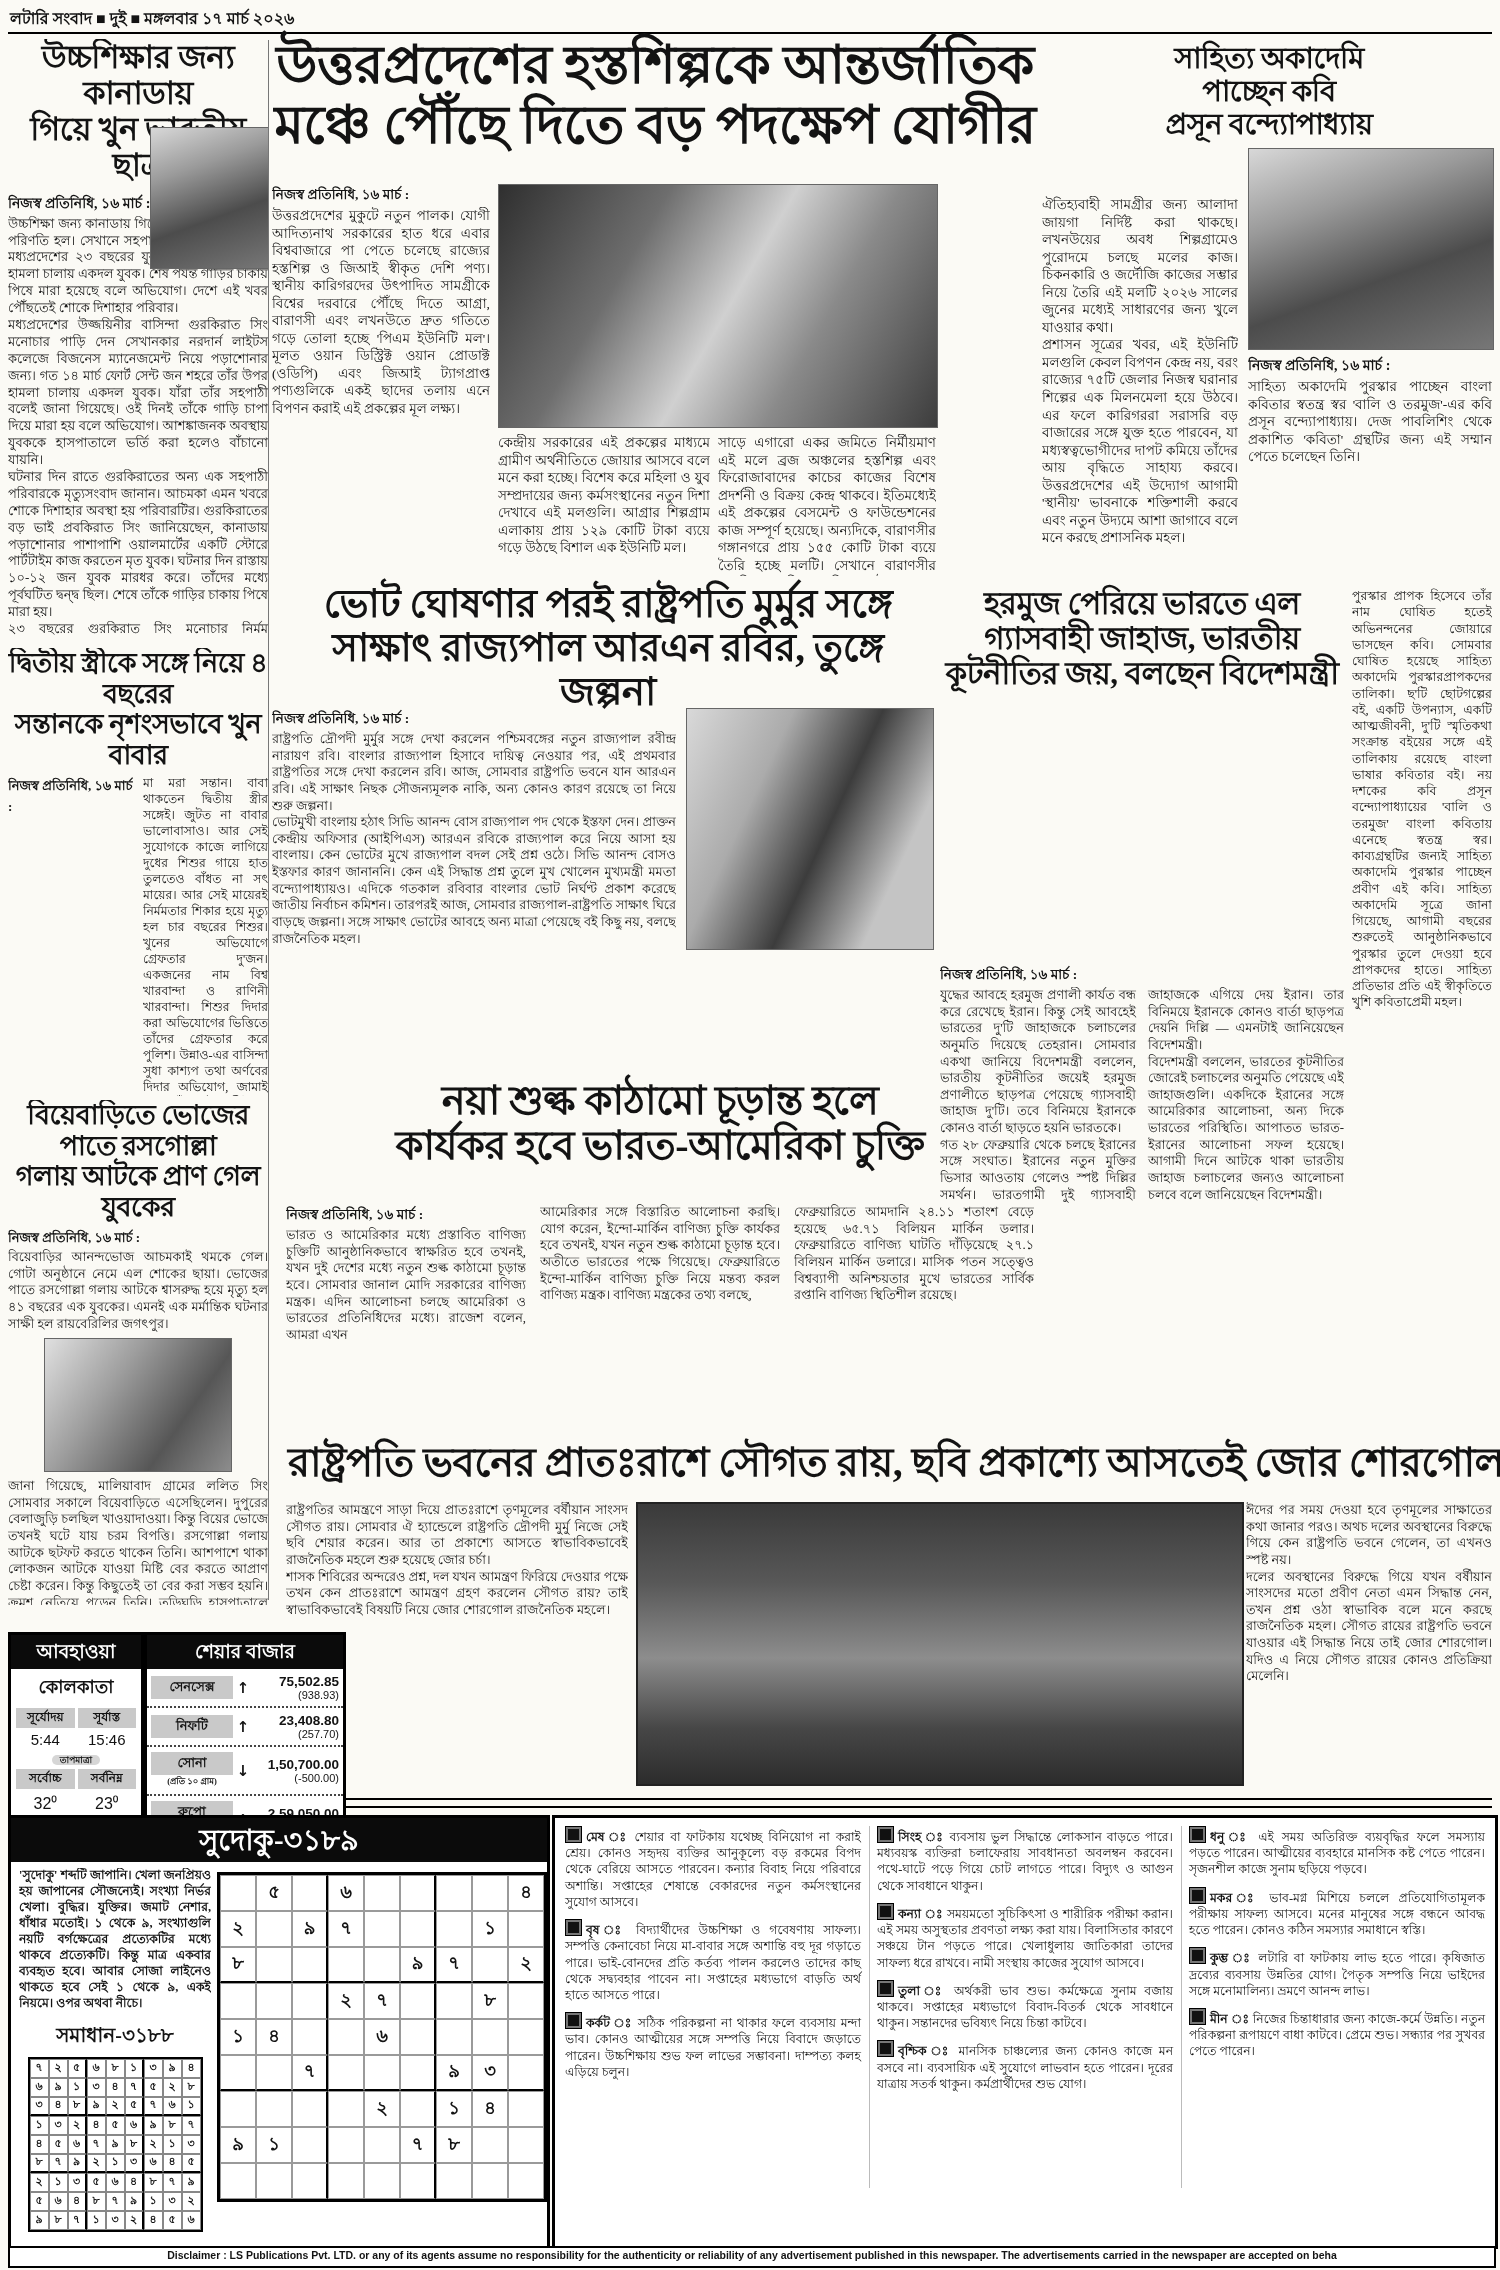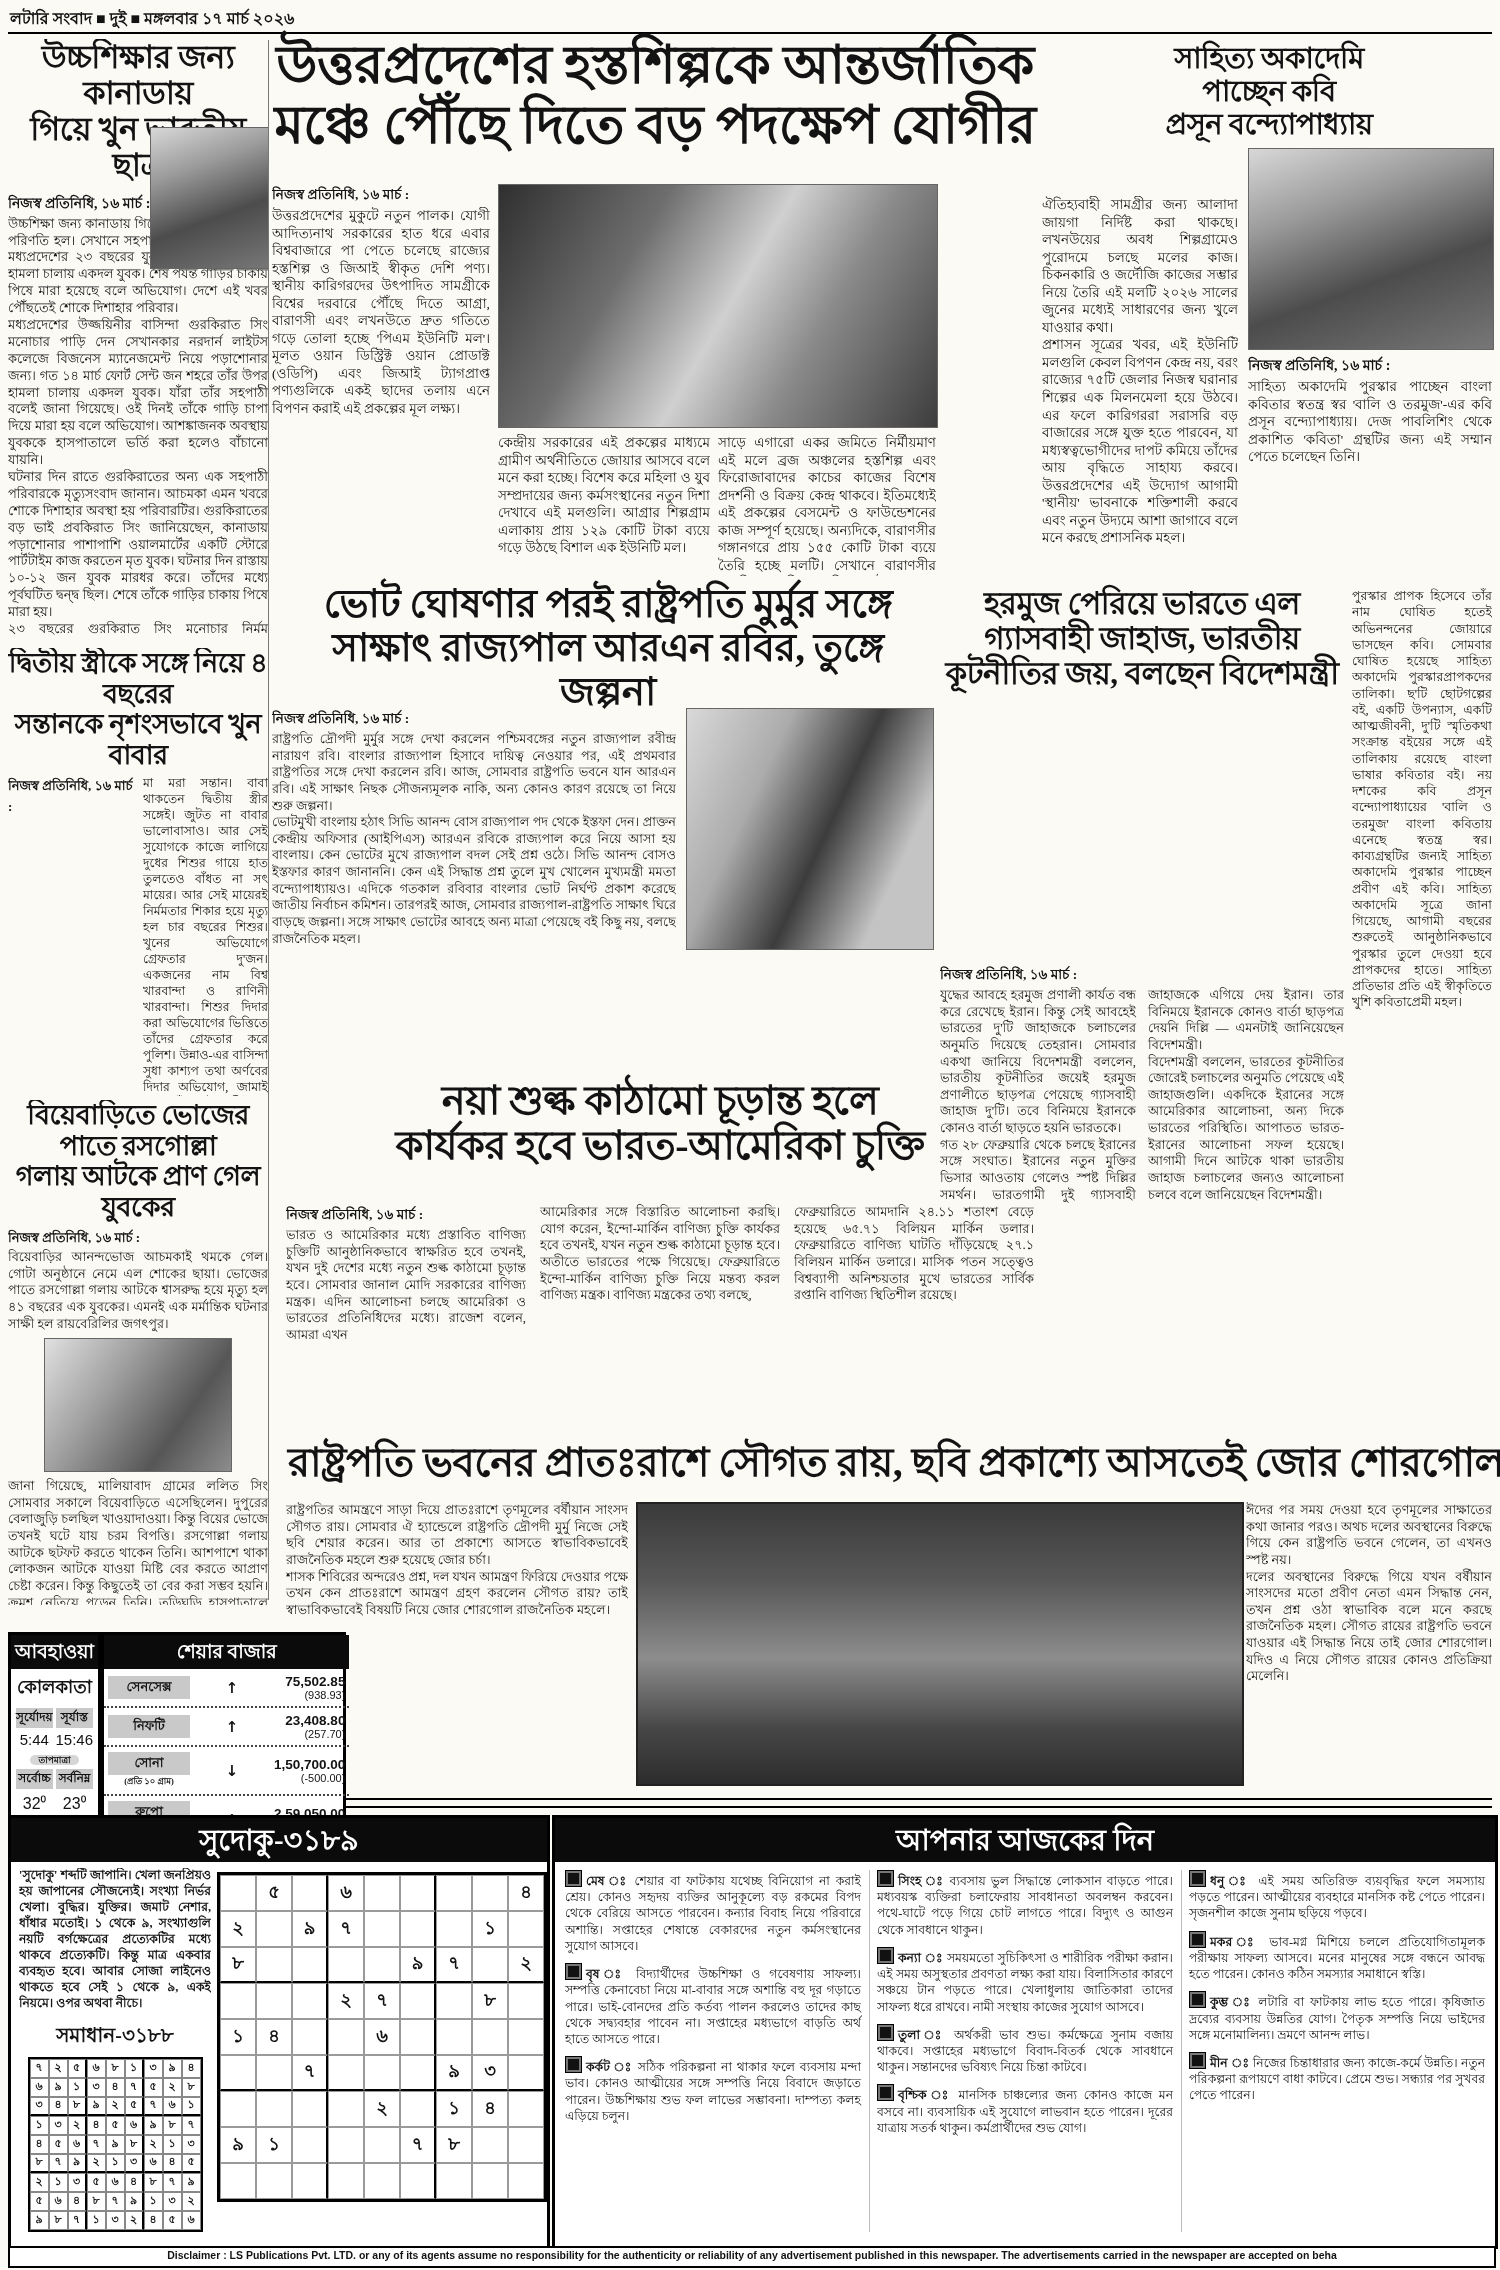--- a/index.html
+++ b/index.html
@@ -24,21 +24,21 @@
   .sgrid{display:grid;grid-template-columns:repeat(9,36px);grid-auto-rows:36px;border:3px solid #000;width:324px;background:#fff;}
   .sgrid .cell{border:1px solid #9a9a9a;display:flex;align-items:center;justify-content:center;font-size:18px;font-weight:700;}
   .mgrid{display:grid;grid-template-columns:repeat(9,19px);grid-auto-rows:19px;border:2px solid #000;width:171px;background:#fff;}
   .mgrid .cell{border:1px solid #888;display:flex;align-items:center;justify-content:center;font-size:11px;font-weight:700;}
   .cell.br{border-right:2px solid #000 !important;}
   .cell.bb{border-bottom:2px solid #000 !important;}
   
   .hz-cols{column-count:3;column-gap:16px;column-rule:1px solid #bbb;}
   .hz-entry{font-size:12.3px;line-height:1.32;text-align:justify;margin-bottom:9px;break-inside:avoid-column;}
   .zicon{display:inline-block;width:15px;height:15px;background:#111;border:1px solid #000;box-shadow:inset 0 0 0 2px #777;vertical-align:-2px;margin-right:4px;}
-  .stock-row{display:flex;align-items:center;padding:5px 4px;gap:32px;}
+  .stock-row{display:flex;align-items:center;padding:5px 4px;}
   .stock-label{width:82px;}
   .stock-label .chip{font-size:13px;padding:1px 2px;}
   .stock-label .sub{font-size:8.5px;text-align:center;font-weight:700;}
   .arrow{width:20px;text-align:center;font-size:15px;font-weight:700;font-family:"DejaVu Sans",sans-serif;}
   .sval{flex:1;text-align:right;font-family:"Liberation Sans",sans-serif;}
   .sval .v{font-size:13.5px;font-weight:700;}
   .sval .c{font-size:11px;}
   .vrule{background:#777;width:1px;}
 </style>
 </head>
@@ -383,21 +383,20 @@
           <div class="cell"></div>
           <div class="cell br"></div>
           <div class="cell"></div>
           <div class="cell"></div>
           <div class="cell"></div>
         </div>
     </div>
   </div>
 
   <div class="abs boxed" style="left:552px;top:1815px;width:940px;height:428px;">
-    <div class="blackbar" style="height:44px;line-height:44px;font-size:29px;">আপনার আজকের দিন</div>
     <div class="hz-cols" style="padding:8px 10px;height:362px;overflow:hidden;">
         <div class="hz-entry"><span class="zicon"></span><b>মেষ ঃ </b>শেয়ার বা ফাটকায় যথেচ্ছ বিনিয়োগ না করাই শ্রেয়। কোনও সহৃদয় ব্যক্তির আনুকূল্যে বড় রকমের বিপদ থেকে বেরিয়ে আসতে পারবেন। কন্যার বিবাহ নিয়ে পরিবারে অশান্তি। সপ্তাহের শেষান্তে বেকারদের নতুন কর্মসংস্থানের সুযোগ আসবে।</div>
         <div class="hz-entry"><span class="zicon"></span><b>বৃষ ঃ </b>বিদ্যার্থীদের উচ্চশিক্ষা ও গবেষণায় সাফল্য। সম্পত্তি কেনাবেচা নিয়ে মা-বাবার সঙ্গে অশান্তি বহু দূর গড়াতে পারে। ভাই-বোনদের প্রতি কর্তব্য পালন করলেও তাদের কাছ থেকে সদ্ব্যবহার পাবেন না। সপ্তাহের মধ্যভাগে বাড়তি অর্থ হাতে আসতে পারে।</div>
         <div class="hz-entry"><span class="zicon"></span><b>কর্কট ঃ </b>সঠিক পরিকল্পনা না থাকার ফলে ব্যবসায় মন্দা ভাব। কোনও আত্মীয়ের সঙ্গে সম্পত্তি নিয়ে বিবাদে জড়াতে পারেন। উচ্চশিক্ষায় শুভ ফল লাভের সম্ভাবনা। দাম্পত্য কলহ এড়িয়ে চলুন।</div>
         <div class="hz-entry"><span class="zicon"></span><b>সিংহ ঃ </b>ব্যবসায় ভুল সিদ্ধান্তে লোকসান বাড়তে পারে। মধ্যবয়স্ক ব্যক্তিরা চলাফেরায় সাবধানতা অবলম্বন করবেন। পথে-ঘাটে পড়ে গিয়ে চোট লাগতে পারে। বিদ্যুৎ ও আগুন থেকে সাবধানে থাকুন।</div>
         <div class="hz-entry"><span class="zicon"></span><b>কন্যা ঃ </b>সময়মতো সুচিকিৎসা ও শারীরিক পরীক্ষা করান। এই সময় অসুস্থতার প্রবণতা লক্ষ্য করা যায়। বিলাসিতার কারণে সঞ্চয়ে টান পড়তে পারে। খেলাধুলায় জাতিকারা তাদের সাফল্য ধরে রাখবে। নামী সংস্থায় কাজের সুযোগ আসবে।</div>
         <div class="hz-entry"><span class="zicon"></span><b>তুলা ঃ </b>অর্থকরী ভাব শুভ। কর্মক্ষেত্রে সুনাম বজায় থাকবে। সপ্তাহের মধ্যভাগে বিবাদ-বিতর্ক থেকে সাবধানে থাকুন। সন্তানদের ভবিষ্যৎ নিয়ে চিন্তা কাটবে।</div>
         <div class="hz-entry"><span class="zicon"></span><b>বৃশ্চিক ঃ </b>মানসিক চাঞ্চল্যের জন্য কোনও কাজে মন বসবে না। ব্যবসায়িক এই সুযোগে লাভবান হতে পারেন। দূরের যাত্রায় সতর্ক থাকুন। কর্মপ্রার্থীদের শুভ যোগ।</div>
         <div class="hz-entry"><span class="zicon"></span><b>ধনু ঃ </b>এই সময় অতিরিক্ত ব্যয়বৃদ্ধির ফলে সমস্যায় পড়তে পারেন। আত্মীয়ের ব্যবহারে মানসিক কষ্ট পেতে পারেন। সৃজনশীল কাজে সুনাম ছড়িয়ে পড়বে।</div>
         <div class="hz-entry"><span class="zicon"></span><b>মকর ঃ </b>ভাব-মগ্ন মিশিয়ে চললে প্রতিযোগিতামূলক পরীক্ষায় সাফল্য আসবে। মনের মানুষের সঙ্গে বন্ধনে আবদ্ধ হতে পারেন। কোনও কঠিন সমস্যার সমাধানে স্বস্তি।</div>

